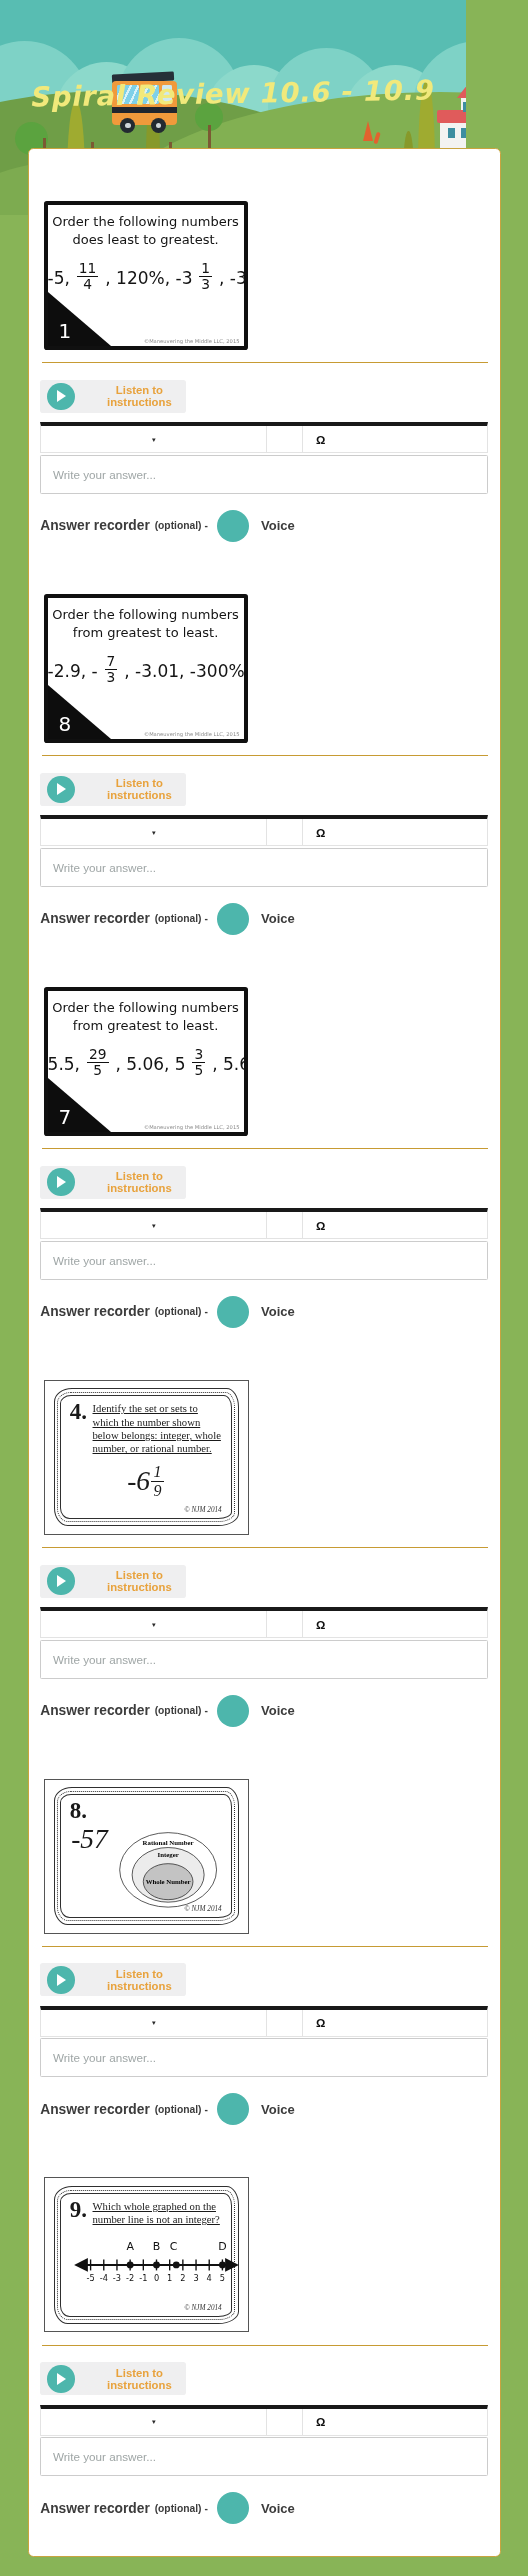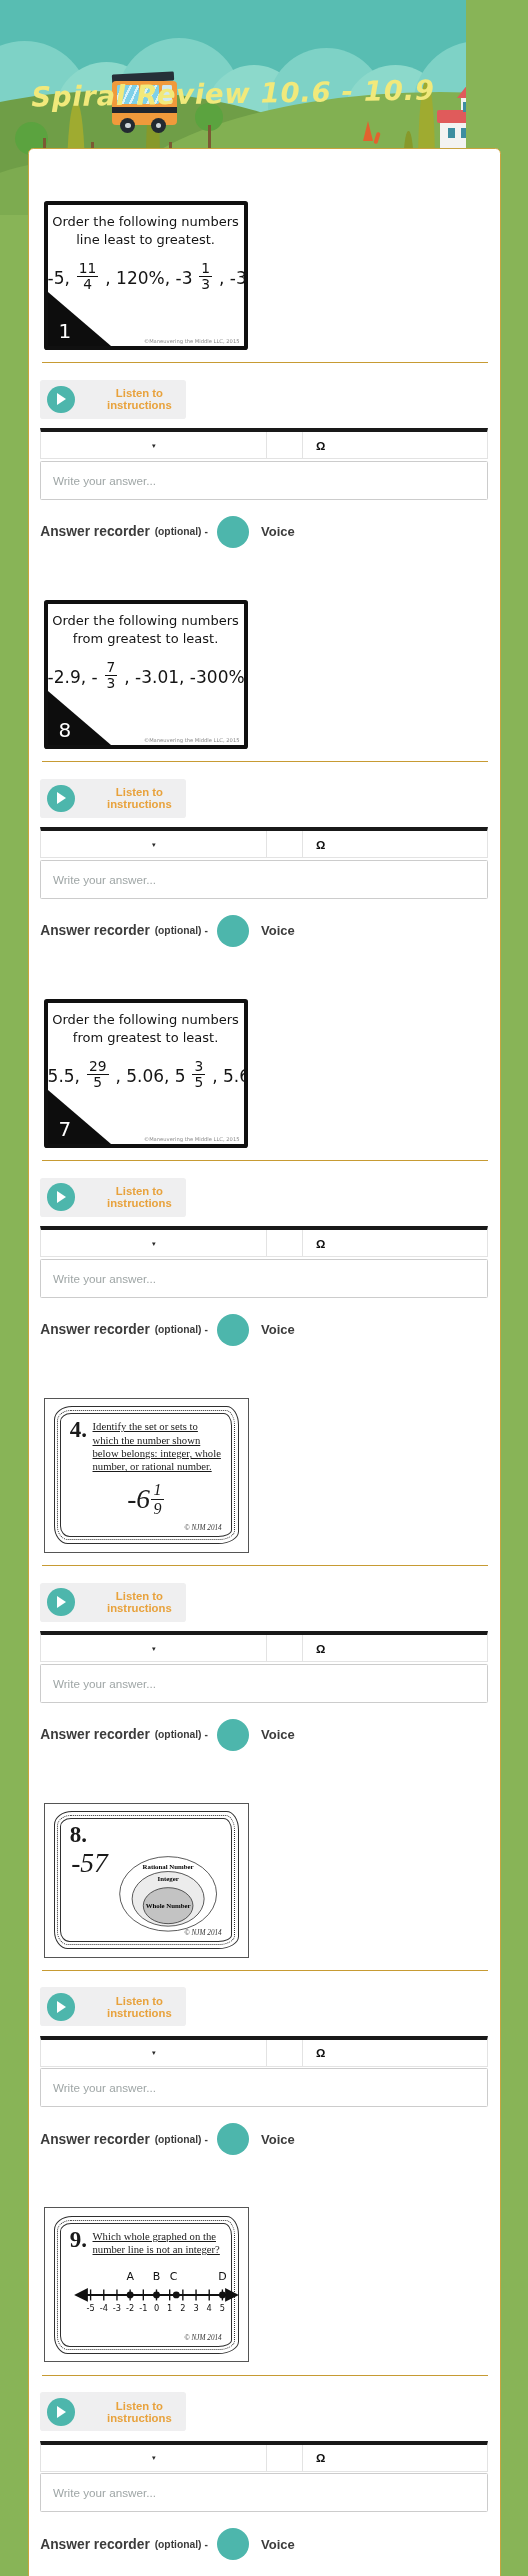--- a/index.html
+++ b/index.html
@@ -75,21 +75,21 @@
   .njm-value .frac .fn{border-bottom-color:#1a1a1a;}
   .njm-copy{position:absolute;right:9px;bottom:4.1px;font-size:7.2px;color:#333;font-style:italic;}
   .venn-row{display:flex;align-items:flex-start;margin-top:1.4px;}
   .v-big{font-style:italic;font-size:27.5px;margin:0 2.8px 0 1.4px;}
   .venn-svg text{font-family:"Liberation Serif",serif;font-weight:bold;}
   .nl-svg{display:block;margin:9.6px auto 0;}
   .nl-svg text{font-family:"DejaVu Sans",sans-serif;}
 
   
   .divider{border:none;border-top:1.4px solid #c79b33;margin:12.4px 0 16.5px 1.4px;}
-  .listen-btn{display:flex;align-items:center;width:146px;height:39px;background:#efeff0;border:none;
+  .listen-btn{display:flex;align-items:center;width:146px;height:33px;background:#efeff0;border:none;
               border-radius:2.8px;padding:0 0 0 6.9px;cursor:pointer;}
   .play{flex:0 0 27.5px;width:27.5px;height:27.5px;border-radius:50%;background:#4db6ac;position:relative;}
   .play::after{content:'';position:absolute;left:10.3px;top:7.6px;border-left:9.6px solid #fff;
                border-top:6.2px solid transparent;border-bottom:6.2px solid transparent;}
   .listen-label{margin-left:18px;color:#e8a23c;font-size:11.3px;font-weight:bold;}
   .toolbar{margin-top:9.6px;display:flex;align-items:stretch;height:26px;background:#fff;
            border:0.7px solid #e3e3e3;border-top:4.8px solid #191919;box-sizing:content-box;}
   .tb-left{flex:0 0 50.5%;display:flex;align-items:center;justify-content:center;border-right:0.7px solid #e3e3e3;cursor:pointer;}
   .caret{font-size:6.2px;color:#2b2b2b;}
   .tb-mid{flex:0 0 7.8%;border-right:0.7px solid #e3e3e3;}
@@ -165,21 +165,21 @@
   <div class="title">Spiral Review 10.6 - 10.9</div>
 </div>
 
 <div class="sheet">
 
   <section class="question">
     <div class="card-wrap">
       <div class="tc">
         <div class="tc-title">
           <div>Order the following numbers</div>
-          <div>line least to greatest.</div>
+          <div>does least to greatest.</div>
         </div>
         <div class="tc-expr">
           <span>-5,</span>
           <span class="frac">
               <span class="fn">11</span>
               <span>4</span>
             </span>
           <span>, 120%, -3</span>
           <span class="frac">
               <span class="fn">1</span>

